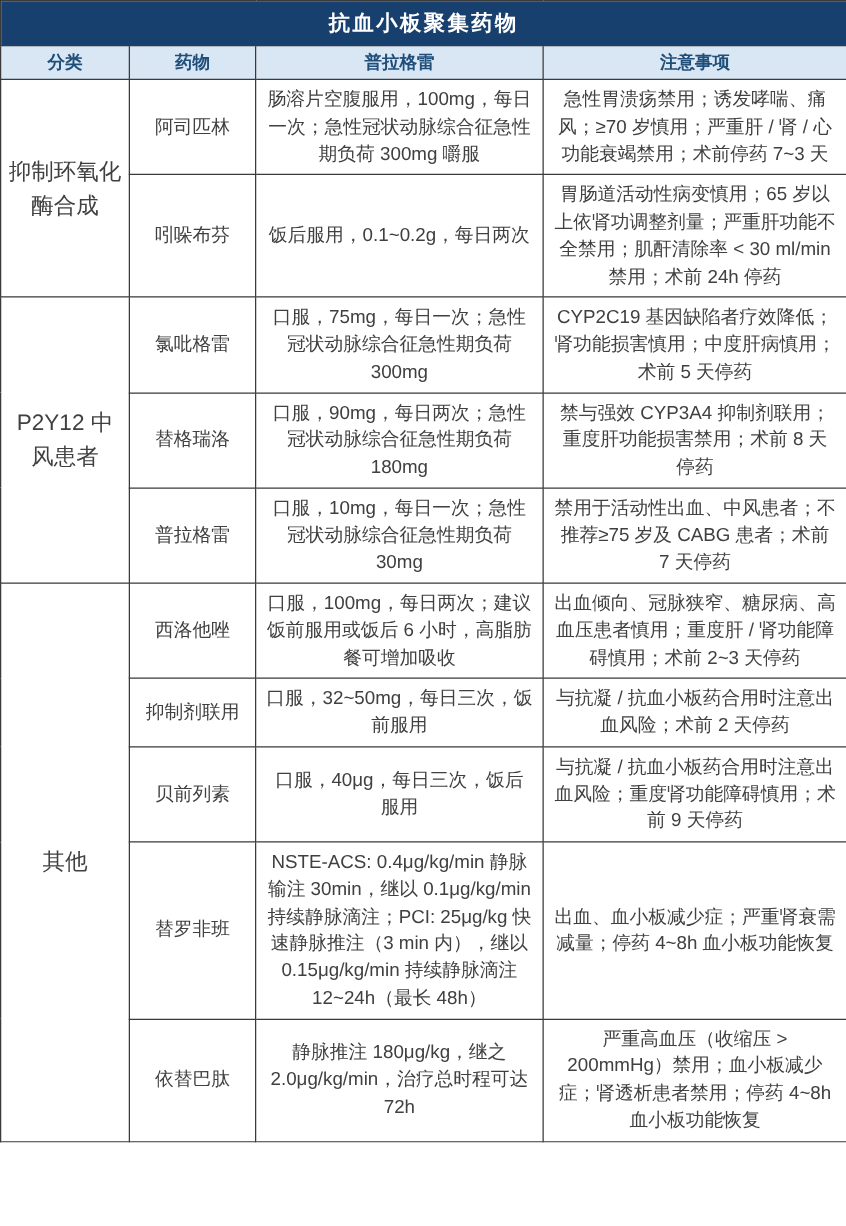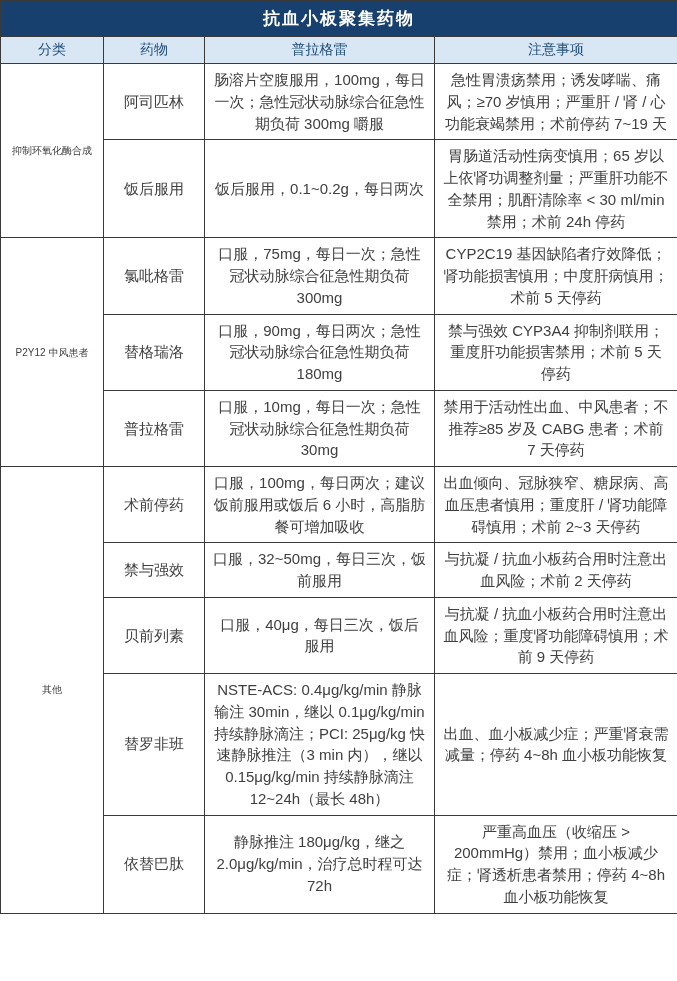--- a/index.html
+++ b/index.html
@@ -31,31 +31,31 @@
     color:var(--title-text);
     font-size:17px;
     font-weight:bold;
     letter-spacing:2px;
     padding:6px 4px;
   }
   .head th{
     background:var(--header-bg);
     color:var(--header-text);
     font-size:14px;
-    font-weight:400;
+    font-weight:700;
     padding:4px 2px;
   }
   td.cell{
     font-size:15px;
     color:var(--body-text);
     line-height:1.45;
     padding:5px 8px;
   }
   td.category{
-    font-size:10px;
+    font-size:18px;
     color:var(--body-text);
     line-height:1.5;
     padding:4px 6px;
   }
 </style>
 </head>
 <body>
 
 <div class="table-wrap">
   <table>
@@ -75,53 +75,53 @@
         <th>普拉格雷</th>
         <th>注意事项</th>
       </tr>
     </thead>
     <tbody>
 
       <tr>
         <td class="category" rowspan="2">抑制环氧化酶合成</td>
         <td class="cell">阿司匹林</td>
         <td class="cell">肠溶片空腹服用，100mg，每日一次；急性冠状动脉综合征急性期负荷 300mg 嚼服</td>
-        <td class="cell">急性胃溃疡禁用；诱发哮喘、痛风；≥70 岁慎用；严重肝 / 肾 / 心功能衰竭禁用；术前停药 7~19 天</td>
+        <td class="cell">急性胃溃疡禁用；诱发哮喘、痛风；≥70 岁慎用；严重肝 / 肾 / 心功能衰竭禁用；术前停药 7~3 天</td>
       </tr>
       <tr>
-        <td class="cell">饭后服用</td>
+        <td class="cell">吲哚布芬</td>
         <td class="cell">饭后服用，0.1~0.2g，每日两次</td>
         <td class="cell">胃肠道活动性病变慎用；65 岁以上依肾功调整剂量；严重肝功能不全禁用；肌酐清除率 &lt; 30 ml/min 禁用；术前 24h 停药</td>
       </tr>
 
       <tr>
         <td class="category" rowspan="3">P2Y12 中风患者</td>
         <td class="cell">氯吡格雷</td>
         <td class="cell">口服，75mg，每日一次；急性冠状动脉综合征急性期负荷 300mg</td>
         <td class="cell">CYP2C19 基因缺陷者疗效降低；肾功能损害慎用；中度肝病慎用；术前 5 天停药</td>
       </tr>
       <tr>
         <td class="cell">替格瑞洛</td>
         <td class="cell">口服，90mg，每日两次；急性冠状动脉综合征急性期负荷 180mg</td>
-        <td class="cell">禁与强效 CYP3A4 抑制剂联用；重度肝功能损害禁用；术前 5 天停药</td>
+        <td class="cell">禁与强效 CYP3A4 抑制剂联用；重度肝功能损害禁用；术前 8 天停药</td>
       </tr>
       <tr>
         <td class="cell">普拉格雷</td>
         <td class="cell">口服，10mg，每日一次；急性冠状动脉综合征急性期负荷 30mg</td>
-        <td class="cell">禁用于活动性出血、中风患者；不推荐≥85 岁及 CABG 患者；术前 7 天停药</td>
+        <td class="cell">禁用于活动性出血、中风患者；不推荐≥75 岁及 CABG 患者；术前 7 天停药</td>
       </tr>
 
       <tr>
         <td class="category" rowspan="5">其他</td>
-        <td class="cell">术前停药</td>
+        <td class="cell">西洛他唑</td>
         <td class="cell">口服，100mg，每日两次；建议饭前服用或饭后 6 小时，高脂肪餐可增加吸收</td>
         <td class="cell">出血倾向、冠脉狭窄、糖尿病、高血压患者慎用；重度肝 / 肾功能障碍慎用；术前 2~3 天停药</td>
       </tr>
       <tr>
-        <td class="cell">禁与强效</td>
+        <td class="cell">抑制剂联用</td>
         <td class="cell">口服，32~50mg，每日三次，饭前服用</td>
         <td class="cell">与抗凝 / 抗血小板药合用时注意出血风险；术前 2 天停药</td>
       </tr>
       <tr>
         <td class="cell">贝前列素</td>
         <td class="cell">口服，40μg，每日三次，饭后服用</td>
         <td class="cell">与抗凝 / 抗血小板药合用时注意出血风险；重度肾功能障碍慎用；术前 9 天停药</td>
       </tr>
       <tr>
         <td class="cell">替罗非班</td>

